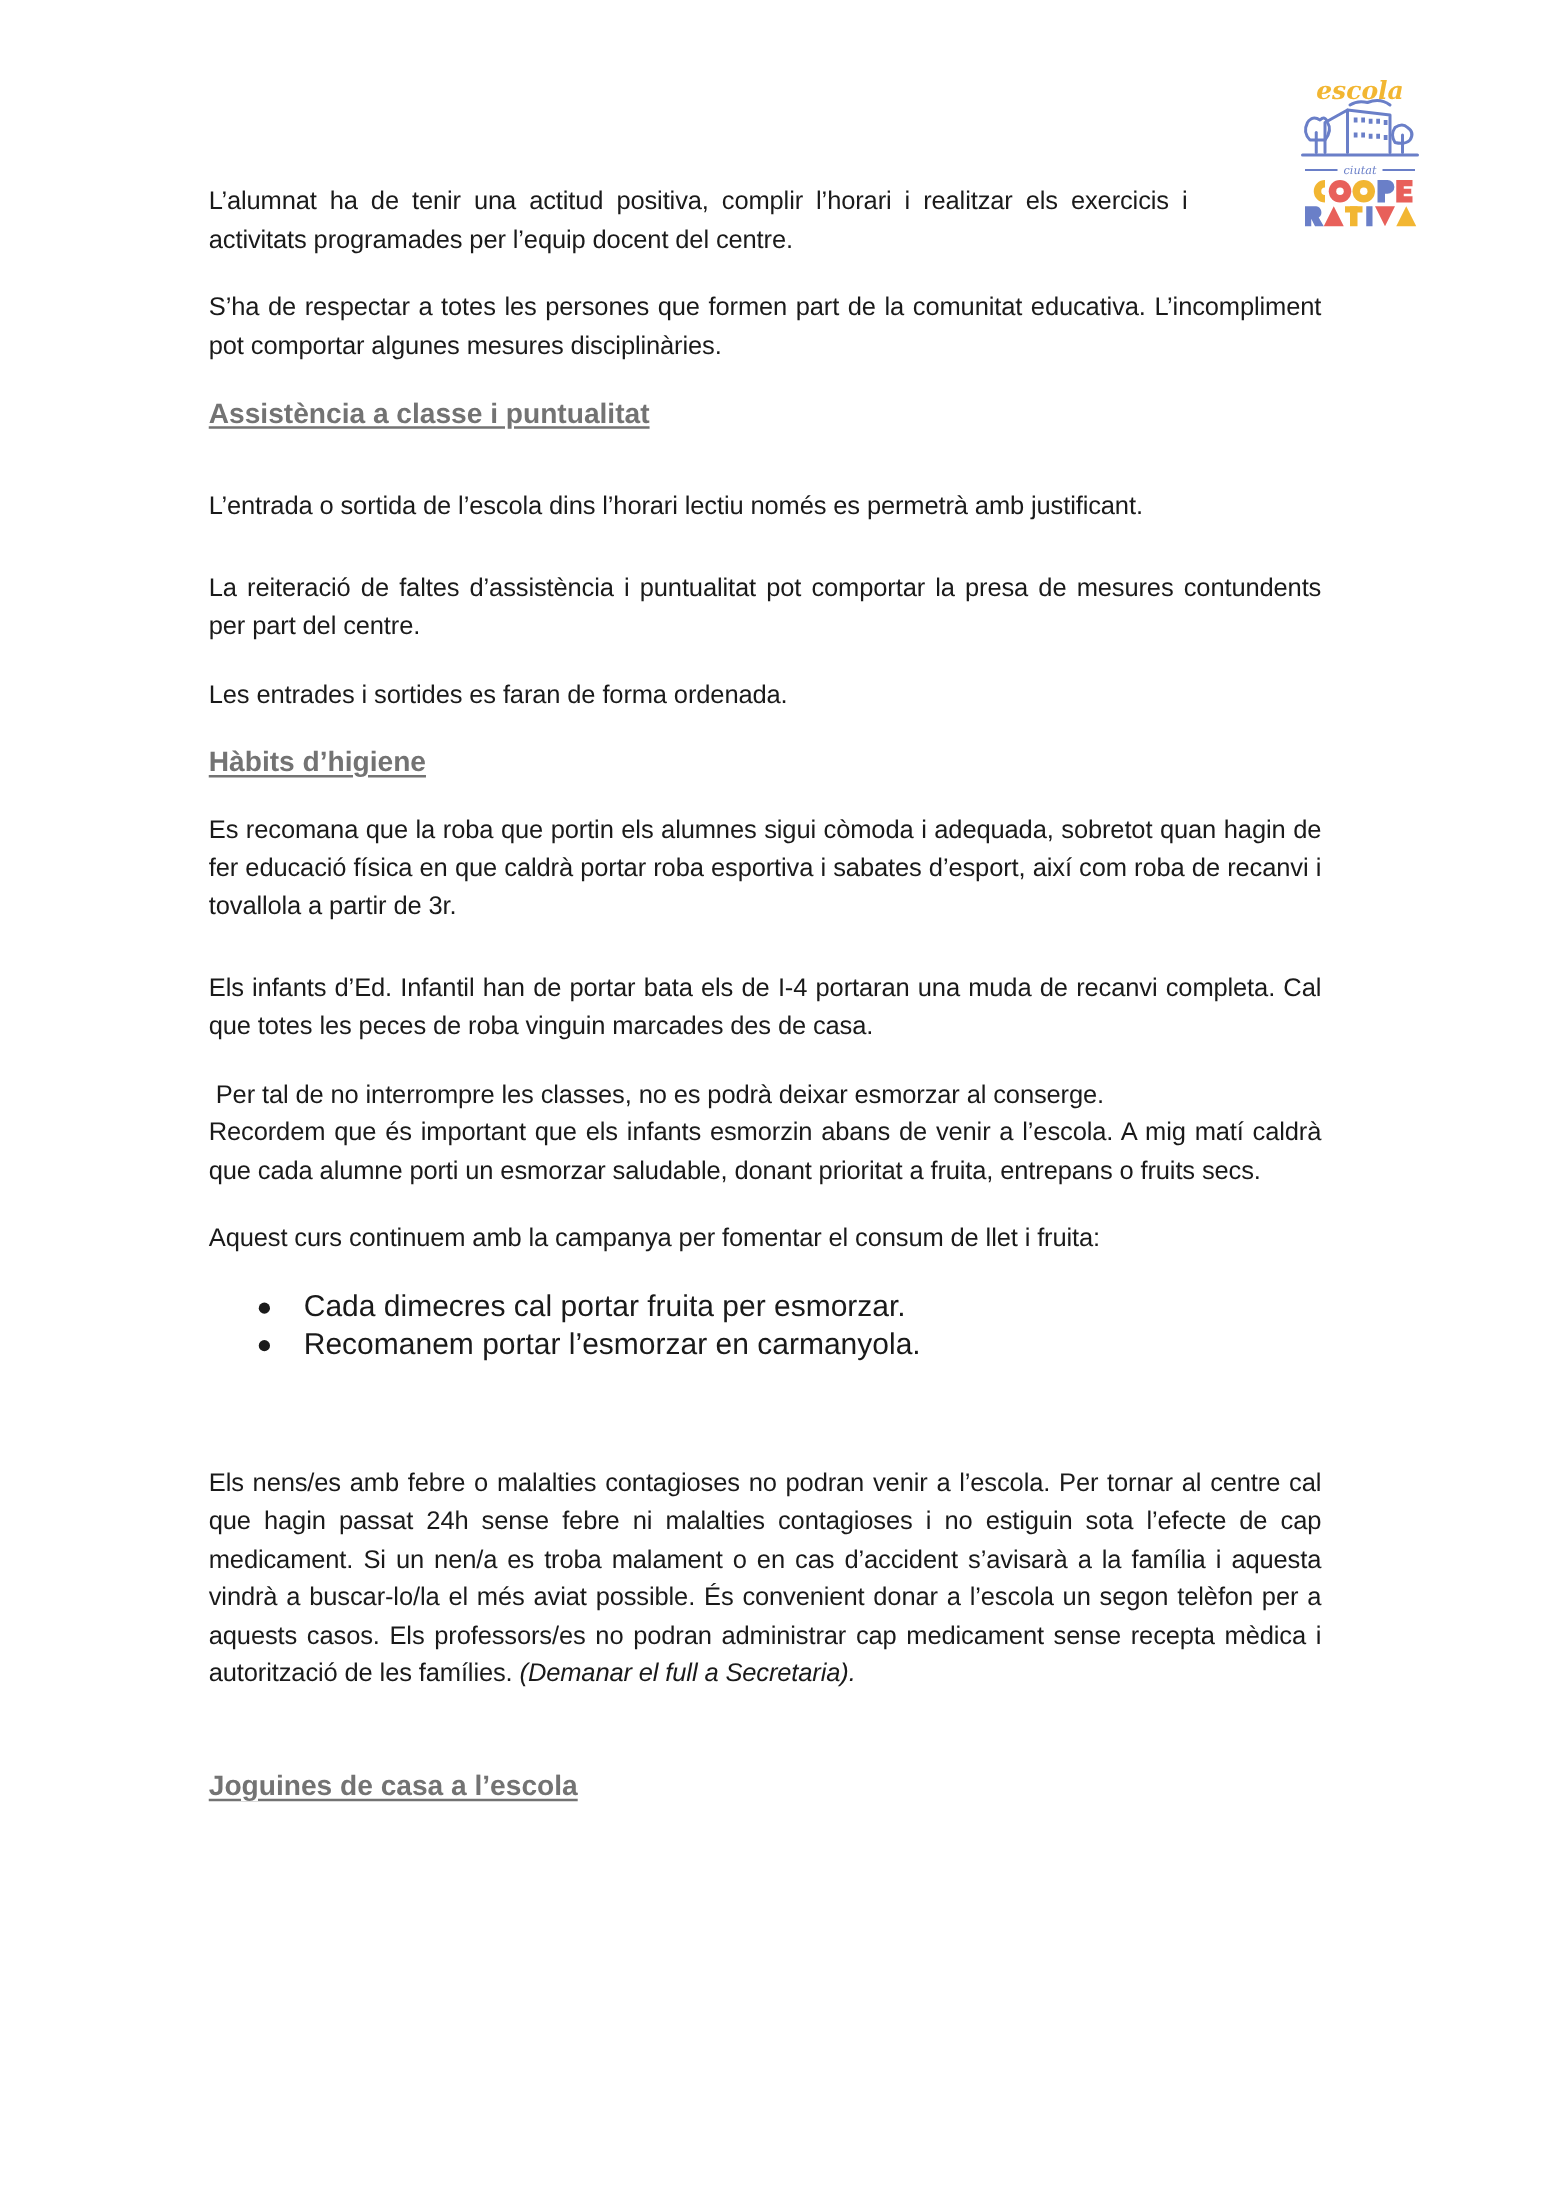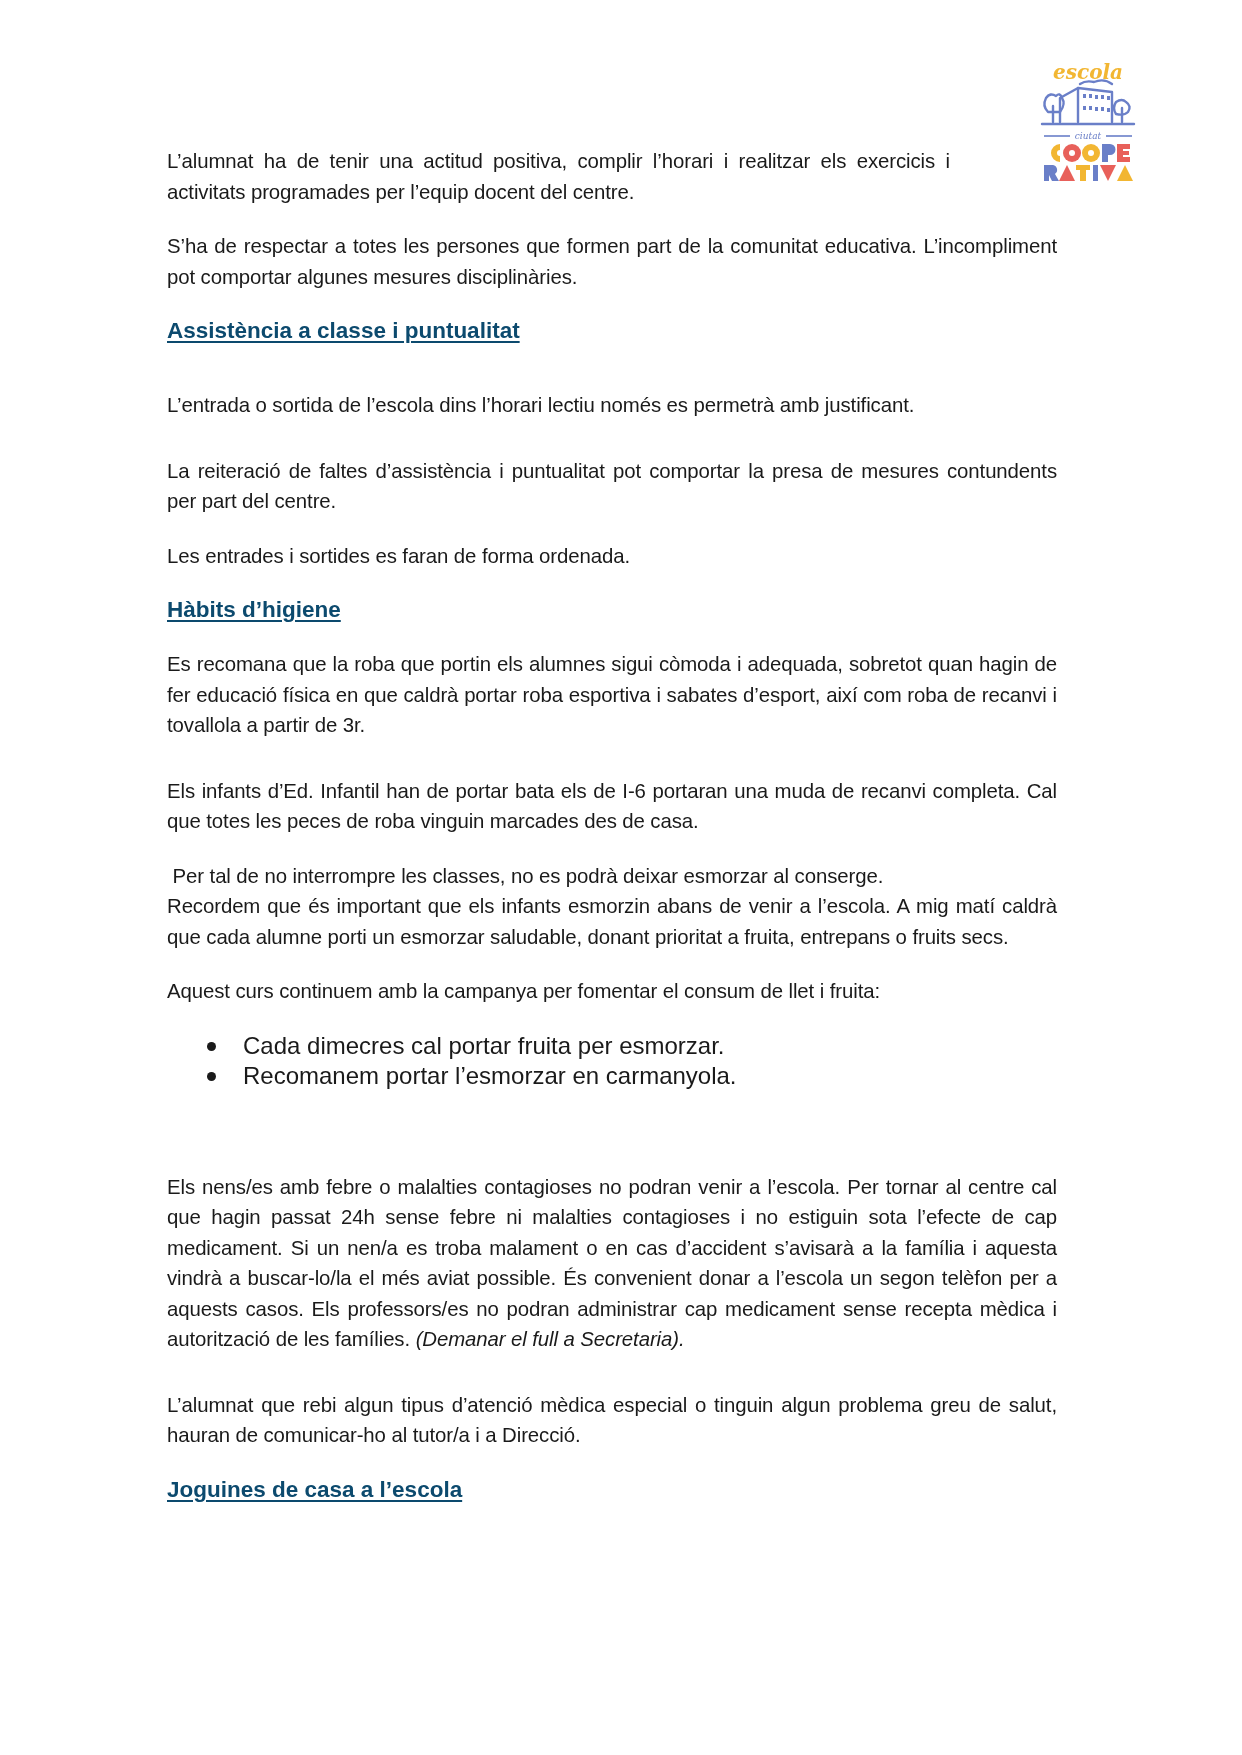--- a/index.html
+++ b/index.html
@@ -41,21 +41,21 @@
       text-align: justify;
       letter-spacing: -0.1px;
     }
     p.narrow {
       width: 783px;
     }
     h2.section {
       margin: 0;
       font-size: 22.5px;
       font-weight: bold;
-      color: #0c4a6e;
+      color: #737373;
       text-decoration: underline;
       text-decoration-thickness: 2px;
       text-underline-offset: 3px;
       line-height: 30px;
     }
     ul.bullets {
       margin: 0;
       padding: 0;
       list-style: none;
     }
@@ -157,21 +157,21 @@
     <div class="sp30"></div>
     <p class="body">La reiteració de faltes d’assistència i puntualitat pot comportar la presa de mesures contundents per part del centre.</p>
     <div class="sp24"></div>
     <p class="body">Les entrades i sortides es faran de forma ordenada.</p>
     <div class="sp24"></div>
 
     <h2 class="section">Hàbits d’higiene</h2>
     <div class="sp24"></div>
     <p class="body">Es recomana que la roba que portin els alumnes sigui còmoda i adequada, sobretot quan hagin de fer educació física en que caldrà portar roba esportiva i sabates d’esport, així com roba de recanvi i tovallola a partir de 3r.</p>
     <div class="sp30"></div>
-    <p class="body">Els infants d’Ed. Infantil han de portar bata els de I-6 portaran una muda de recanvi completa. Cal que totes les peces de roba vinguin marcades des de casa.</p>
+    <p class="body">Els infants d’Ed. Infantil han de portar bata els de I-4 portaran una muda de recanvi completa. Cal que totes les peces de roba vinguin marcades des de casa.</p>
     <div class="sp24"></div>
     <p class="body" style="white-space: pre;"> Per tal de no interrompre les classes, no es podrà deixar esmorzar al conserge.</p>
     <p class="body">Recordem que és important que els infants esmorzin abans de venir a l’escola. A mig matí caldrà que cada alumne porti un esmorzar saludable, donant prioritat a fruita, entrepans o fruits secs.</p>
     <div class="sp24"></div>
     <p class="body">Aquest curs continuem amb la campanya per fomentar el consum de llet i fruita:</p>
     <div class="sp24"></div>
     <ul class="bullets">
       <li>
         <span class="dot"></span>
         <span>Cada dimecres cal portar fruita per esmorzar.</span>
@@ -179,18 +179,17 @@
       <li>
         <span class="dot"></span>
         <span>Recomanem portar l’esmorzar en carmanyola.</span>
       </li>
     </ul>
     <div class="sp50"></div>
 
     <div class="sp24"></div>
     <p class="body"><span>Els nens/es amb febre o malalties contagioses no podran venir a l’escola. Per tornar al centre cal que hagin passat 24h sense febre ni malalties contagioses i no estiguin sota l’efecte de cap medicament. Si un nen/a es troba malament o en cas d’accident s’avisarà a la família i aquesta vindrà a buscar-lo/la el més aviat possible. És convenient donar a l’escola un segon telèfon per a aquests casos. Els professors/es no podran administrar cap medicament sense recepta mèdica i autorització de les famílies.</span> <span class="italic">(Demanar el full a Secretaria).</span></p>
     <div class="sp30"></div>
-    <p class="body">L’alumnat que rebi algun tipus d’atenció mèdica especial o tinguin algun problema greu de salut, hauran de comunicar-ho al tutor/a i a Direcció.</p>
     <div class="sp24"></div>
 
     <h2 class="section">Joguines de casa a l’escola</h2>
   </div>
 </div>
 
 </body></html>

